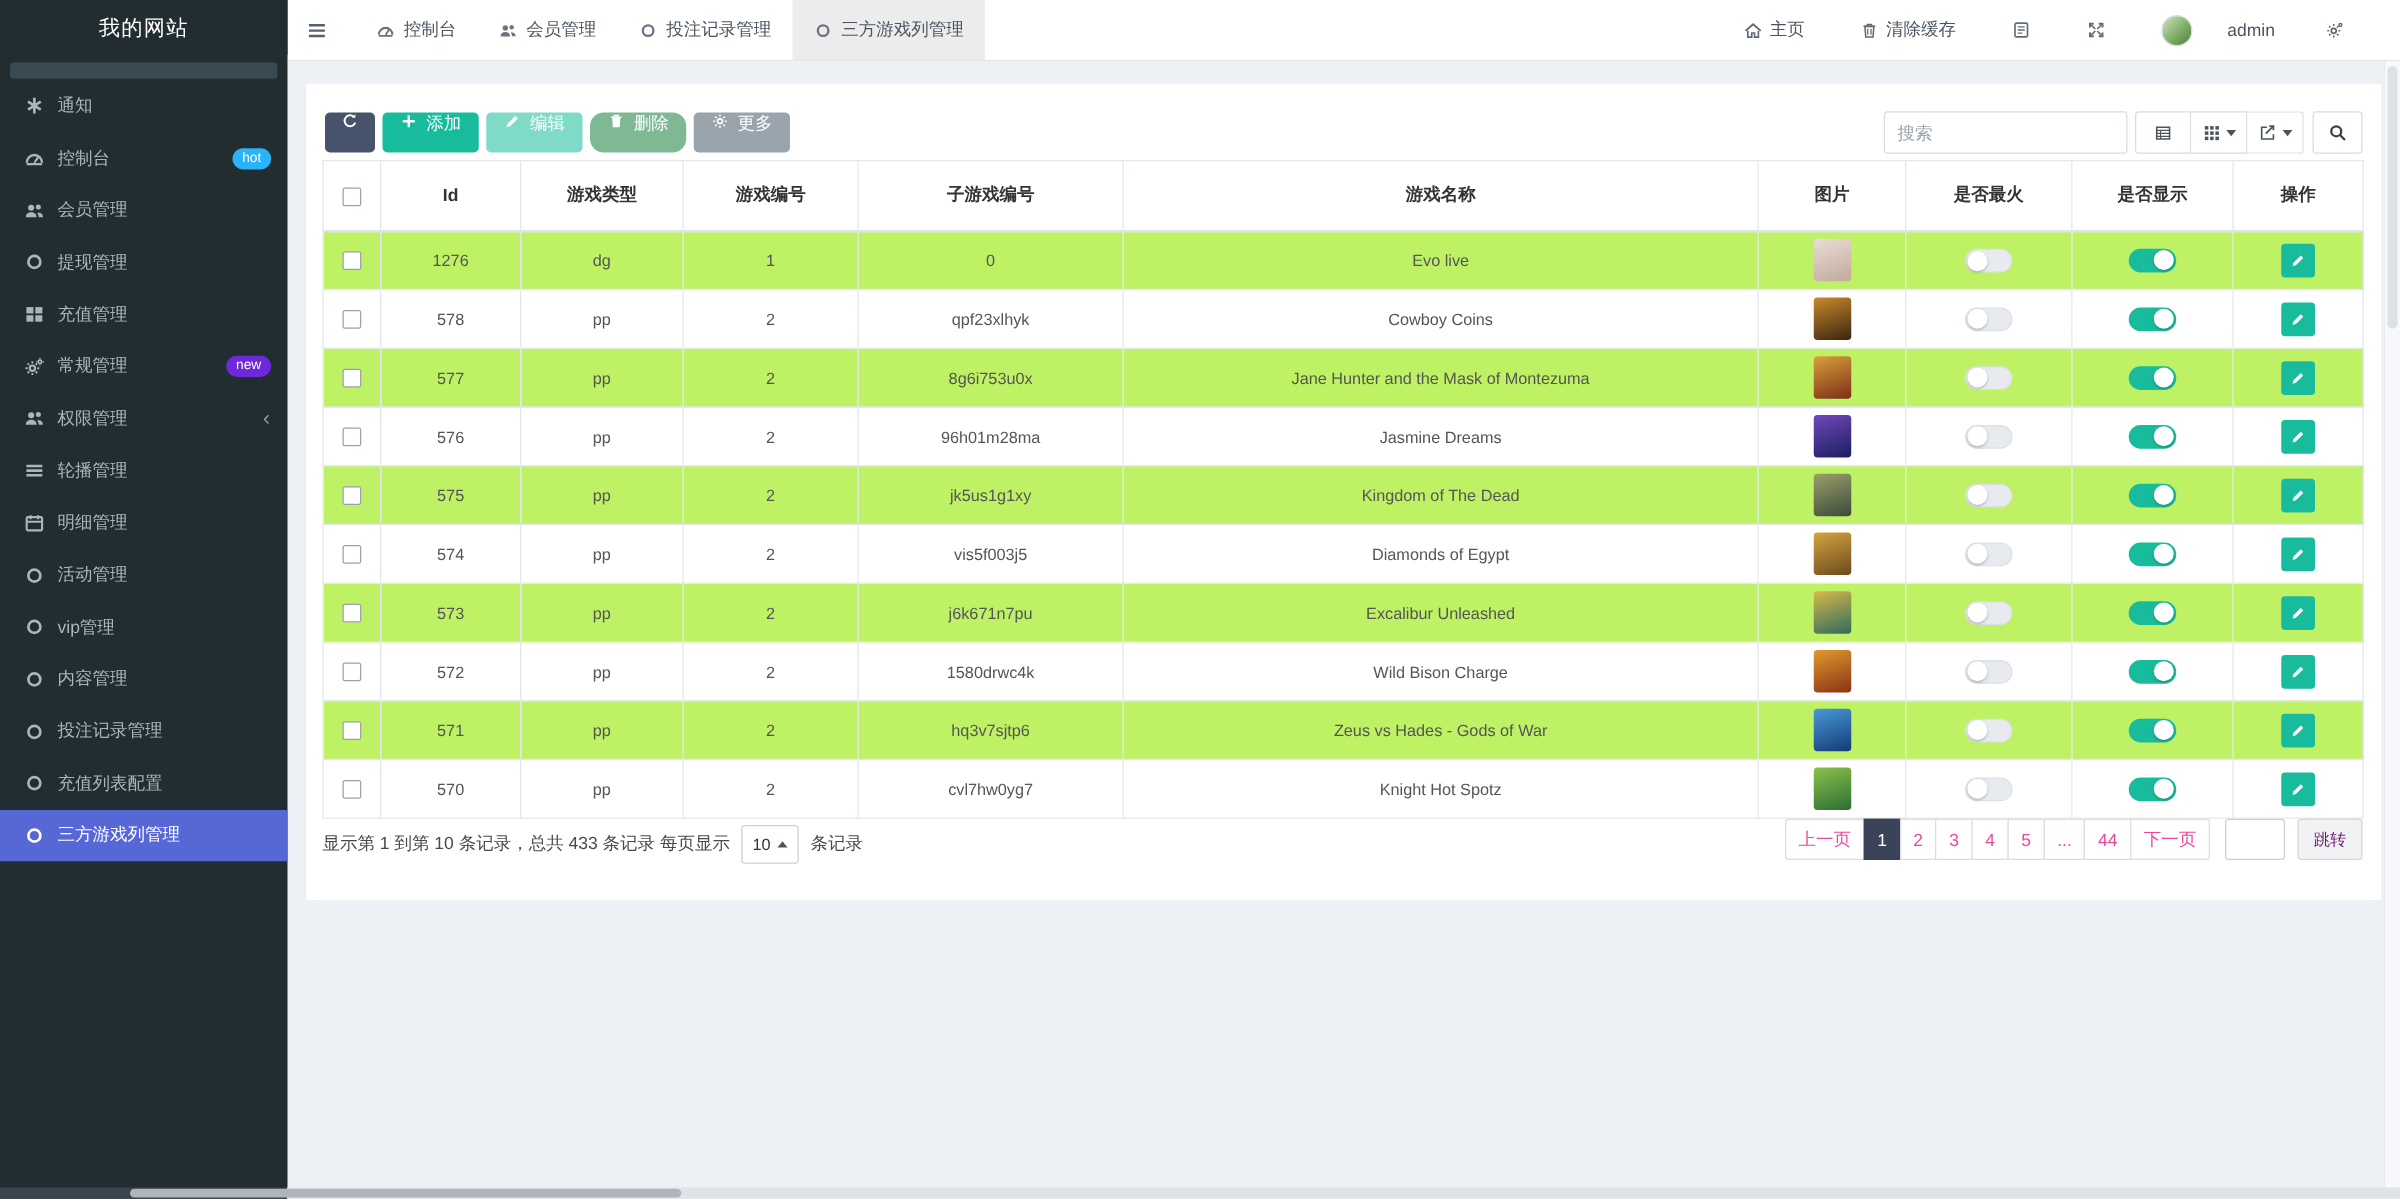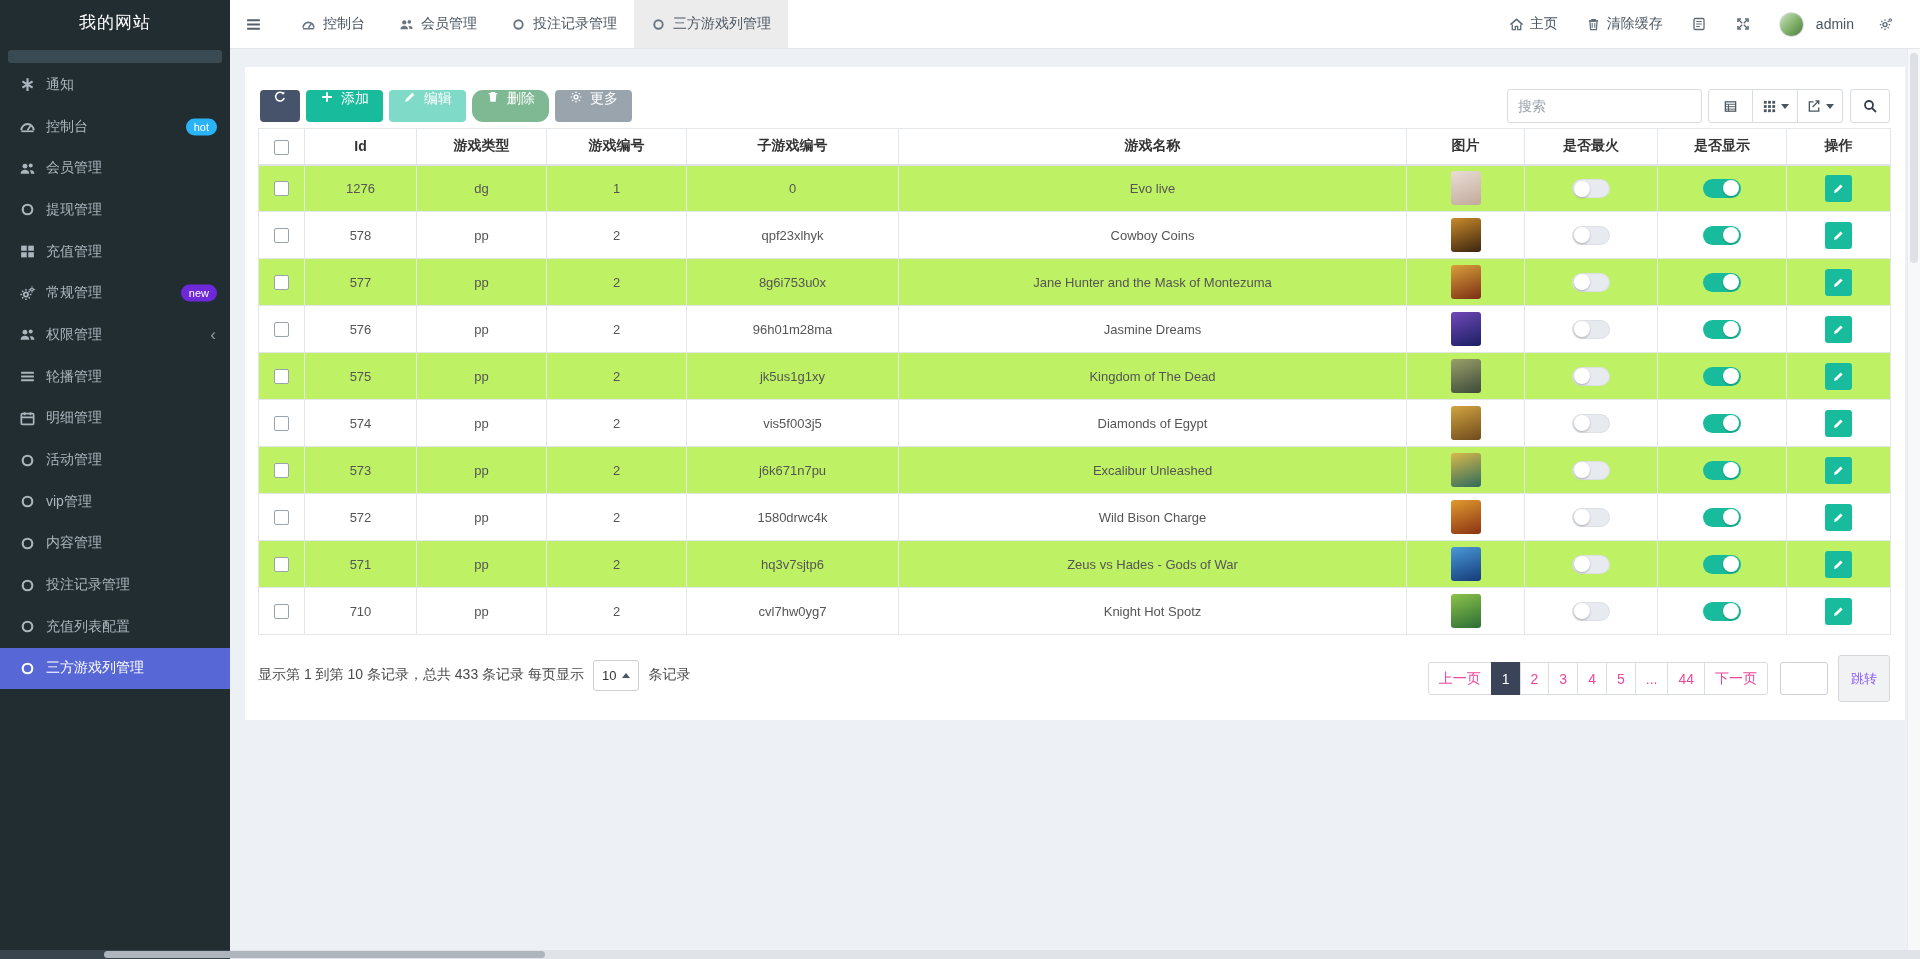--- a/index.html
+++ b/index.html
@@ -25,21 +25,21 @@
 
   
   .navbar { position:absolute; left:230px; top:0; width:1690px; height:49px; background:#fff;
     border-bottom:1px solid #e4e7ea; display:flex; align-items:stretch; z-index:4; }
   .hamburger { width:46px; display:flex; align-items:center; justify-content:center; cursor:pointer; color:#55606b; }
   .hamburger svg { width:17px; height:17px; }
   .tabs { display:flex; align-items:stretch; margin-left:8px; }
   .tab { display:flex; align-items:center; gap:7px; padding:0 17px; font-size:14px; color:#4a5560; cursor:pointer; }
   .tab svg { width:15px; height:15px; color:#6a7580; }
   .tab.active { background:#ececec; }
-  .nav-right { margin-left:auto; display:flex; align-items:center; gap:0; padding-right:12px; }
+  .nav-right { margin-left:auto; display:flex; align-items:center; gap:16px; padding-right:30px; }
   .nav-link { display:flex; align-items:center; gap:6px; font-size:14px; color:#4a5560; padding:0 14px; cursor:pointer; }
   .nav-link svg { width:15px; height:15px; color:#5f6b76; }
   .nav-iconbtn { padding:0 14px; color:#5f6b76; cursor:pointer; display:flex; align-items:center; }
   .nav-iconbtn svg { width:16px; height:16px; }
   .avatar { width:25px; height:25px; border-radius:50%;
     background:linear-gradient(135deg,#cfe3c2 0%,#7fb069 55%,#4e7d3f 100%); border:1px solid #d8dde2; }
   .admin-name { font-size:14px; color:#4a5560; padding:0 10px 0 8px; }
 
   
   .page { position:absolute; left:230px; top:49px; width:1690px; height:910px; background:#edf0f4; }
@@ -69,21 +69,21 @@
   .gbtn svg { width:15px; height:15px; }
   .caret-down { width:0; height:0; border-left:4px solid transparent; border-right:4px solid transparent; border-top:5px solid #4a5560; }
   .caret-up { width:0; height:0; border-left:4px solid transparent; border-right:4px solid transparent; border-bottom:5px solid #4a5560; }
   .btn-search { width:40px; height:34px; margin-left:7px; background:#fff; border:1px solid #d9dce0;
     border-radius:3px; display:inline-flex; align-items:center; justify-content:center; color:#37404a; cursor:pointer; }
   .btn-search svg { width:16px; height:16px; }
 
   
   table.grid { position:absolute; left:13px; top:61px; width:1632px; border-collapse:collapse; table-layout:fixed; }
   table.grid th, table.grid td { border:1px solid #e4e7ea; text-align:center; vertical-align:middle; }
-  table.grid th { height:36px; font-size:14px; color:#333; font-weight:bold; background:#fff; border-bottom:2px solid #dfe3e7; }
+  table.grid th { height:56px; font-size:14px; color:#333; font-weight:bold; background:#fff; border-bottom:2px solid #dfe3e7; }
   table.grid td { height:47px; font-size:13px; color:#555; }
   tr.striped td { background:#bef264; }
   .cb { display:inline-block; width:15px; height:15px; border:1px solid #9aa2ab; border-radius:2px; background:#fff; vertical-align:middle; cursor:pointer; }
   .thumb { display:inline-block; width:30px; height:34px; border-radius:3px; vertical-align:middle; }
   .switch { position:relative; display:inline-block; width:38px; height:19px; border-radius:10px; vertical-align:middle; cursor:pointer; }
   .switch .knob { position:absolute; top:1.5px; width:16px; height:16px; border-radius:50%; background:#fff; box-shadow:0 1px 2px rgba(0,0,0,.25); }
   .switch.off { background:#e7eaee; border:1px solid #dcdfe3; }
   .switch.off .knob { left:1px; top:0.8px; }
   .switch.on { background:#18bc9c; }
   .switch.on .knob { right:2px; }
@@ -97,22 +97,22 @@
   .pagesize-btn { height:31px; min-width:46px; background:#fff; border:1px solid #ccd0d5; border-radius:3px;
     display:inline-flex; align-items:center; justify-content:center; gap:6px; font-size:13px; color:#333; cursor:pointer; padding:0 8px; }
   .pager-right { position:absolute; right:15px; top:588px; display:flex; align-items:center; }
   .pagination { display:flex; }
   .pg { min-width:28px; height:33px; padding:0 10px; background:#fff; border:1px solid #d9dce0;
     display:inline-flex; align-items:center; justify-content:center; font-size:14px; color:#ec4899; cursor:pointer; margin-left:-1px; }
   .pg:first-child { border-radius:3px 0 0 3px; margin-left:0; }
   .pg:last-child { border-radius:0 3px 3px 0; }
   .pg.active { background:#3a4357; border-color:#3a4357; color:#fff; }
   .jump-input { width:48px; height:33px; border:1px solid #ccd0d5; border-radius:3px; margin-left:12px; font-family:inherit; padding:0 6px; }
-  .btn-jump { height:47px; padding:0 12px; margin-left:10px; background:#f1f2f4; border:1px solid #d4d7db;
-    border-radius:3px; font-size:13px; color:#8b5cf6; cursor:pointer; font-family:inherit; }
+  .btn-jump { height:33px; padding:0 12px; margin-left:10px; background:#f1f2f4; border:1px solid #d4d7db;
+    border-radius:3px; font-size:13px; color:#701a75; cursor:pointer; font-family:inherit; }
 
   
   .vscroll { position:absolute; right:0; top:49px; width:13px; height:901px; background:#f7f8f9; border-left:1px solid #e9ebee; z-index:6; }
   .vscroll .vthumb { position:absolute; left:2px; right:2px; top:4px; height:210px; background:#dde1e5; border-radius:5px; }
   .hscroll { position:absolute; left:0; bottom:0; width:1920px; height:9px;
     background:linear-gradient(to right,#39444c 0,#39444c 230px,#e0e3e7 230px); z-index:7; }
   .hscroll .hthumb { position:absolute; left:104px; width:441px; top:1px; height:7px; background:#aeb5bc; border-radius:4px; }
 
   svg { display:block; }
 </style>
@@ -621,21 +621,21 @@
             <td><button class="act-btn">
                 <span>
                   <svg viewBox="0 0 16 16">
                     <path d="M2.5 13.5l.9-3.3 7.2-7.2 2.4 2.4-7.2 7.2z" fill="currentColor"></path>
                   </svg>
                 </span>
               </button></td>
           </tr>
           <tr>
             <td><span class="cb"></span></td>
-            <td>710</td>
+            <td>570</td>
             <td>pp</td>
             <td>2</td>
             <td>cvl7hw0yg7</td>
             <td>Knight Hot Spotz</td>
             <td><span class="thumb" style="background: linear-gradient(160deg, rgb(140, 194, 74) 0%, rgb(44, 110, 53) 100%);"></span></td>
             <td><span class="switch off"><span class="knob"></span></span></td>
             <td><span class="switch on"><span class="knob"></span></span></td>
             <td><button class="act-btn">
                 <span>
                   <svg viewBox="0 0 16 16">

